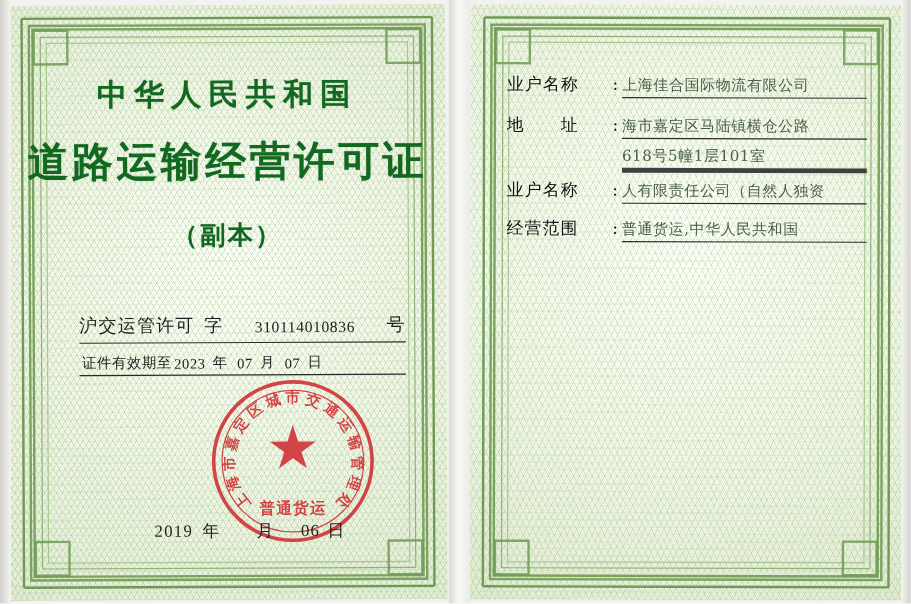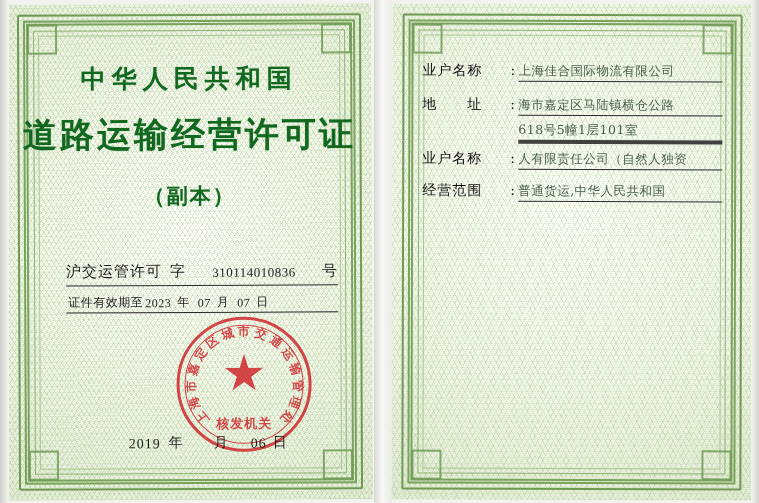--- a/index.html
+++ b/index.html
@@ -345,21 +345,21 @@
           <span style="transform: rotate(-18.2857deg) translate(0px, -53px) translate(-50%, -50%);">城</span>
           <span style="transform: rotate(0deg) translate(0px, -53px) translate(-50%, -50%);">市</span>
           <span style="transform: rotate(18.2857deg) translate(0px, -53px) translate(-50%, -50%);">交</span>
           <span style="transform: rotate(36.5714deg) translate(0px, -53px) translate(-50%, -50%);">通</span>
           <span style="transform: rotate(54.8571deg) translate(0px, -53px) translate(-50%, -50%);">运</span>
           <span style="transform: rotate(73.1429deg) translate(0px, -53px) translate(-50%, -50%);">输</span>
           <span style="transform: rotate(91.4286deg) translate(0px, -53px) translate(-50%, -50%);">管</span>
           <span style="transform: rotate(109.714deg) translate(0px, -53px) translate(-50%, -50%);">理</span>
           <span style="transform: rotate(128deg) translate(0px, -53px) translate(-50%, -50%);">处</span>
         </div>
-      <div class="seal-bottom-text">核发机关</div>
+      <div class="seal-bottom-text">普通货运</div>
     </div>
 
     <div class="line-row" id="row-date">
       <span style="font-family:'Liberation Serif',serif;">2019</span>
       <span style="margin:0 26px 0 6px;">年</span>
       <span style="margin-right:4px; font-family:'Liberation Serif',serif;"></span>
       <span style="margin-right:22px;">月</span>
       <span style="margin-right:6px; font-family:'Liberation Serif',serif;">06</span>
       <span>日</span>
     </div>

